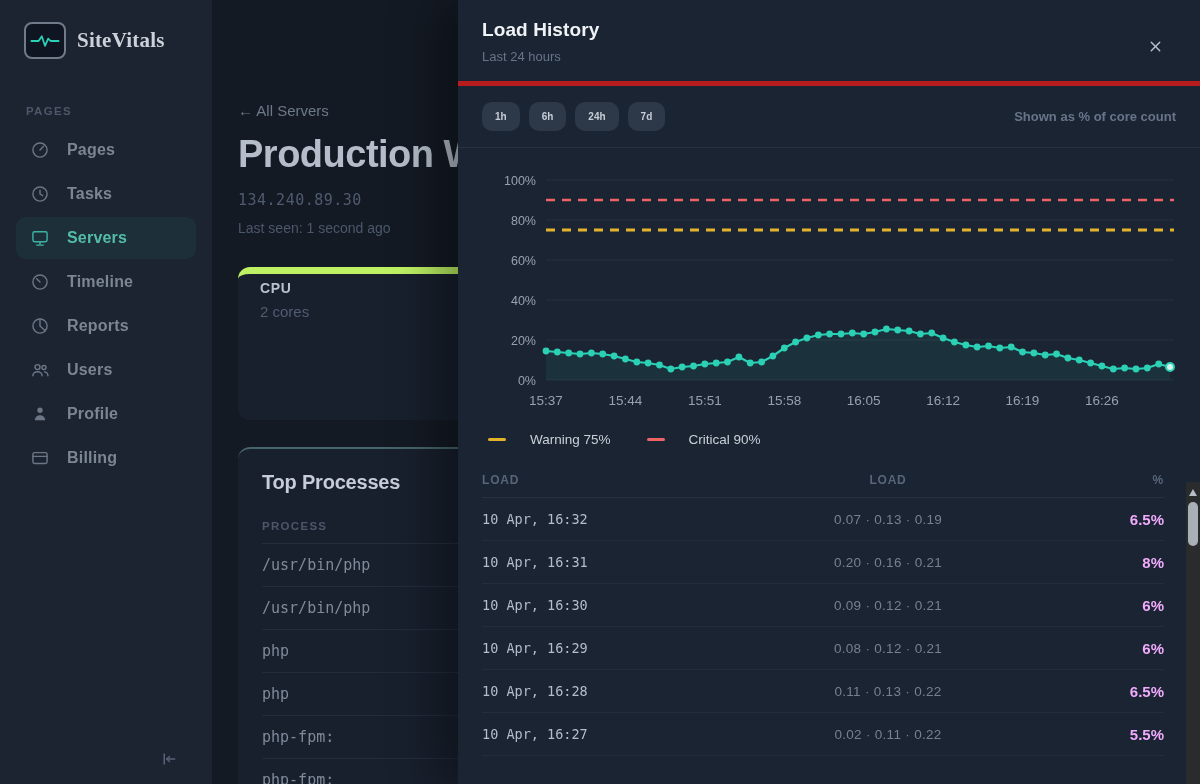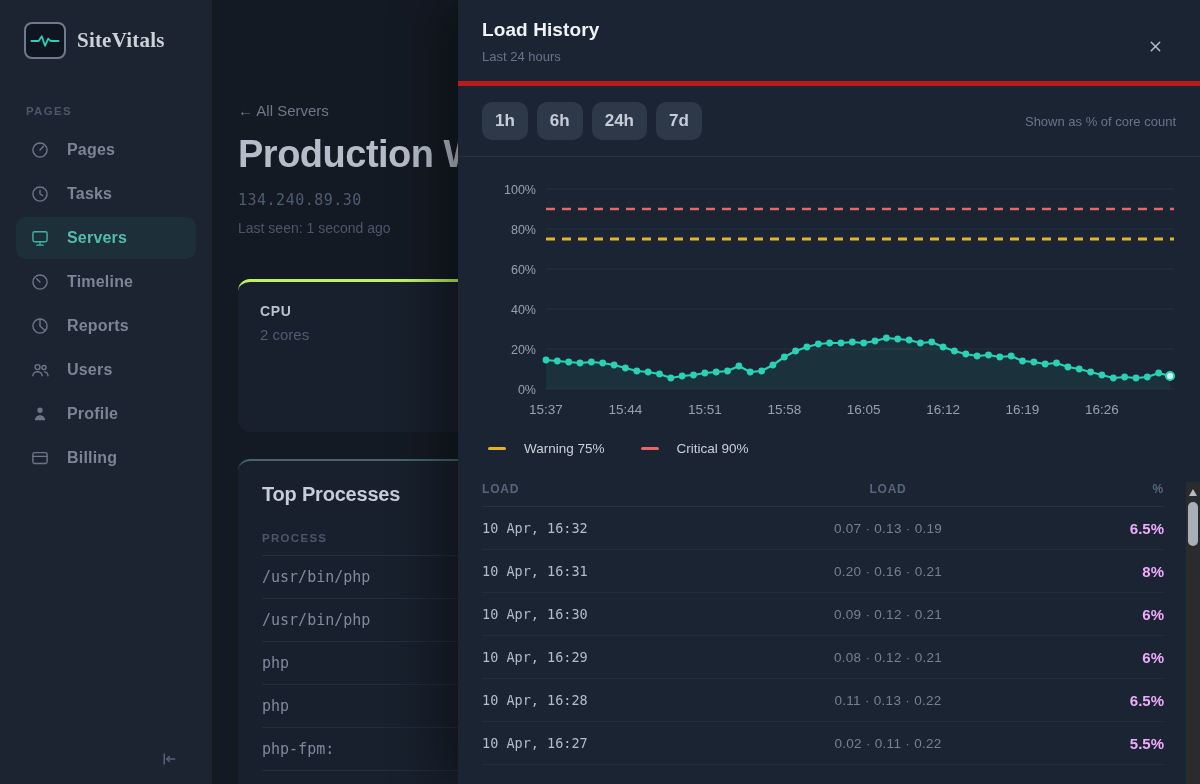--- a/index.html
+++ b/index.html
@@ -36,21 +36,21 @@
     color:#57627a; cursor:pointer; padding:4px;
   }
   .collapse-btn svg { width:20px; height:20px; }
   
   .main { flex:1; padding:102px 0 0 26px; position:relative; }
   .back-link { font-size:15px; color:#6d7989; cursor:pointer; display:inline-block; }
   .server-title { margin-top:13px; font-size:38px; font-weight:700; color:#b4bdc9; letter-spacing:-.5px; white-space:nowrap; }
   .server-ip { margin-top:15px; font-family:"DejaVu Sans Mono", monospace; font-size:15px; color:#4f5b70; letter-spacing:.5px; }
   .server-seen { margin-top:11px; font-size:14px; color:#4b576b; }
   .card { background:#18202d; border-radius:12px; width:262px; }
-  .cpu-card { margin-top:43px; border-top:3px solid #bef264; padding:19px 22px; height:153px; }
+  .cpu-card { margin-top:31px; border-top:7px solid #bef264; padding:4px 22px; height:153px; }
   .cpu-head { display:flex; align-items:center; justify-content:space-between; }
   .cpu-label { font-size:14px; font-weight:bold; color:#b9c2ce; letter-spacing:.6px; }
   .cpu-head .ic { width:20px; height:20px; color:#5a6578; }
   .cpu-value { margin-top:12px; color:#2f8d82; }
   .cpu-num { font-size:40px; font-weight:800; letter-spacing:-1px; }
   .cpu-unit { font-size:20px; font-weight:800; }
   .cpu-sub { margin-top:5px; font-size:15px; color:#505c71; }
   .proc-card { margin-top:27px; border-top:2px solid #46646b; padding:22px 24px; height:400px; }
   .proc-title { font-size:20px; font-weight:700; color:#c6cdd8; letter-spacing:-.2px; }
   .proc-col { margin-top:26px; padding-bottom:11px; font-size:11.5px; font-weight:bold; letter-spacing:1.3px; color:#4d5769; border-bottom:1px solid #242e3c; }
@@ -63,29 +63,29 @@
   }
   .modal-header { position:relative; padding:19px 24px 17px; border-bottom:5px solid #b91c1c; }
   .modal-title { font-size:19px; font-weight:700; color:#f0f3f6; letter-spacing:.1px; }
   .modal-subtitle { margin-top:8px; font-size:13px; color:#68748a; }
   .close-btn { position:absolute; top:36px; right:34px; background:none; border:none; color:#b9c1cc; cursor:pointer; padding:2px; }
   .close-btn svg { width:17px; height:17px; }
   .toolbar { display:flex; align-items:center; justify-content:space-between; padding:16px 24px; border-bottom:1px solid #273140; }
   .ranges { display:flex; gap:9px; }
   .range-btn {
     background:#2d3948; border:none; border-radius:10px; padding:9px 13px;
-    color:#c6cdd8; font-family:inherit; font-size:17px; font-weight:bold; cursor:pointer;
-  }
-  .toolbar-note { font-size:13px; color:#68748a; }
+    color:#c6cdd8; font-family:inherit; font-size:10px; font-weight:bold; cursor:pointer;
+  }
+  .toolbar-note { font-size:13px; color:#68748a;font-weight:bold; }
   .chart-wrap { padding:10px 24px 0; }
   .ytick, .xtick { fill:#96a0af; font-family:"Liberation Sans", sans-serif; }
   .ytick { font-size:12.5px; }
   .xtick { font-size:13.5px; }
   .legend { display:flex; gap:36px; padding:12px 30px 13px; align-items:center; }
-  .legend-item { display:flex; align-items:center; gap:18px;text-align:right; }
+  .legend-item { display:flex; align-items:center; gap:24px;text-align:right; }
   .legend-swatch { width:18px; height:3.5px; border-radius:2px; }
   .legend-label { font-size:13.5px; color:#c9d0da; }
   .table { flex:1; padding:0 36px 0 24px; position:relative; overflow:hidden; }
   .thead, .trow { display:grid; grid-template-columns:220px 1fr 90px; align-items:center; }
   .thead { padding:13px 0 10px; border-bottom:1px solid #273140; font-size:12px; font-weight:bold; letter-spacing:.8px; color:#57657a; }
   .thead .c-load { text-align:center; }
   .thead .c-pct { text-align:right; }
   .trow { height:43px; border-bottom:1px solid #232e3c; }
   .t-time { font-family:"DejaVu Sans Mono", monospace; font-size:13.5px; color:#b3bdcb; }
   .t-load { text-align:center; font-size:13.5px; color:#76818f; letter-spacing:.3px; }

